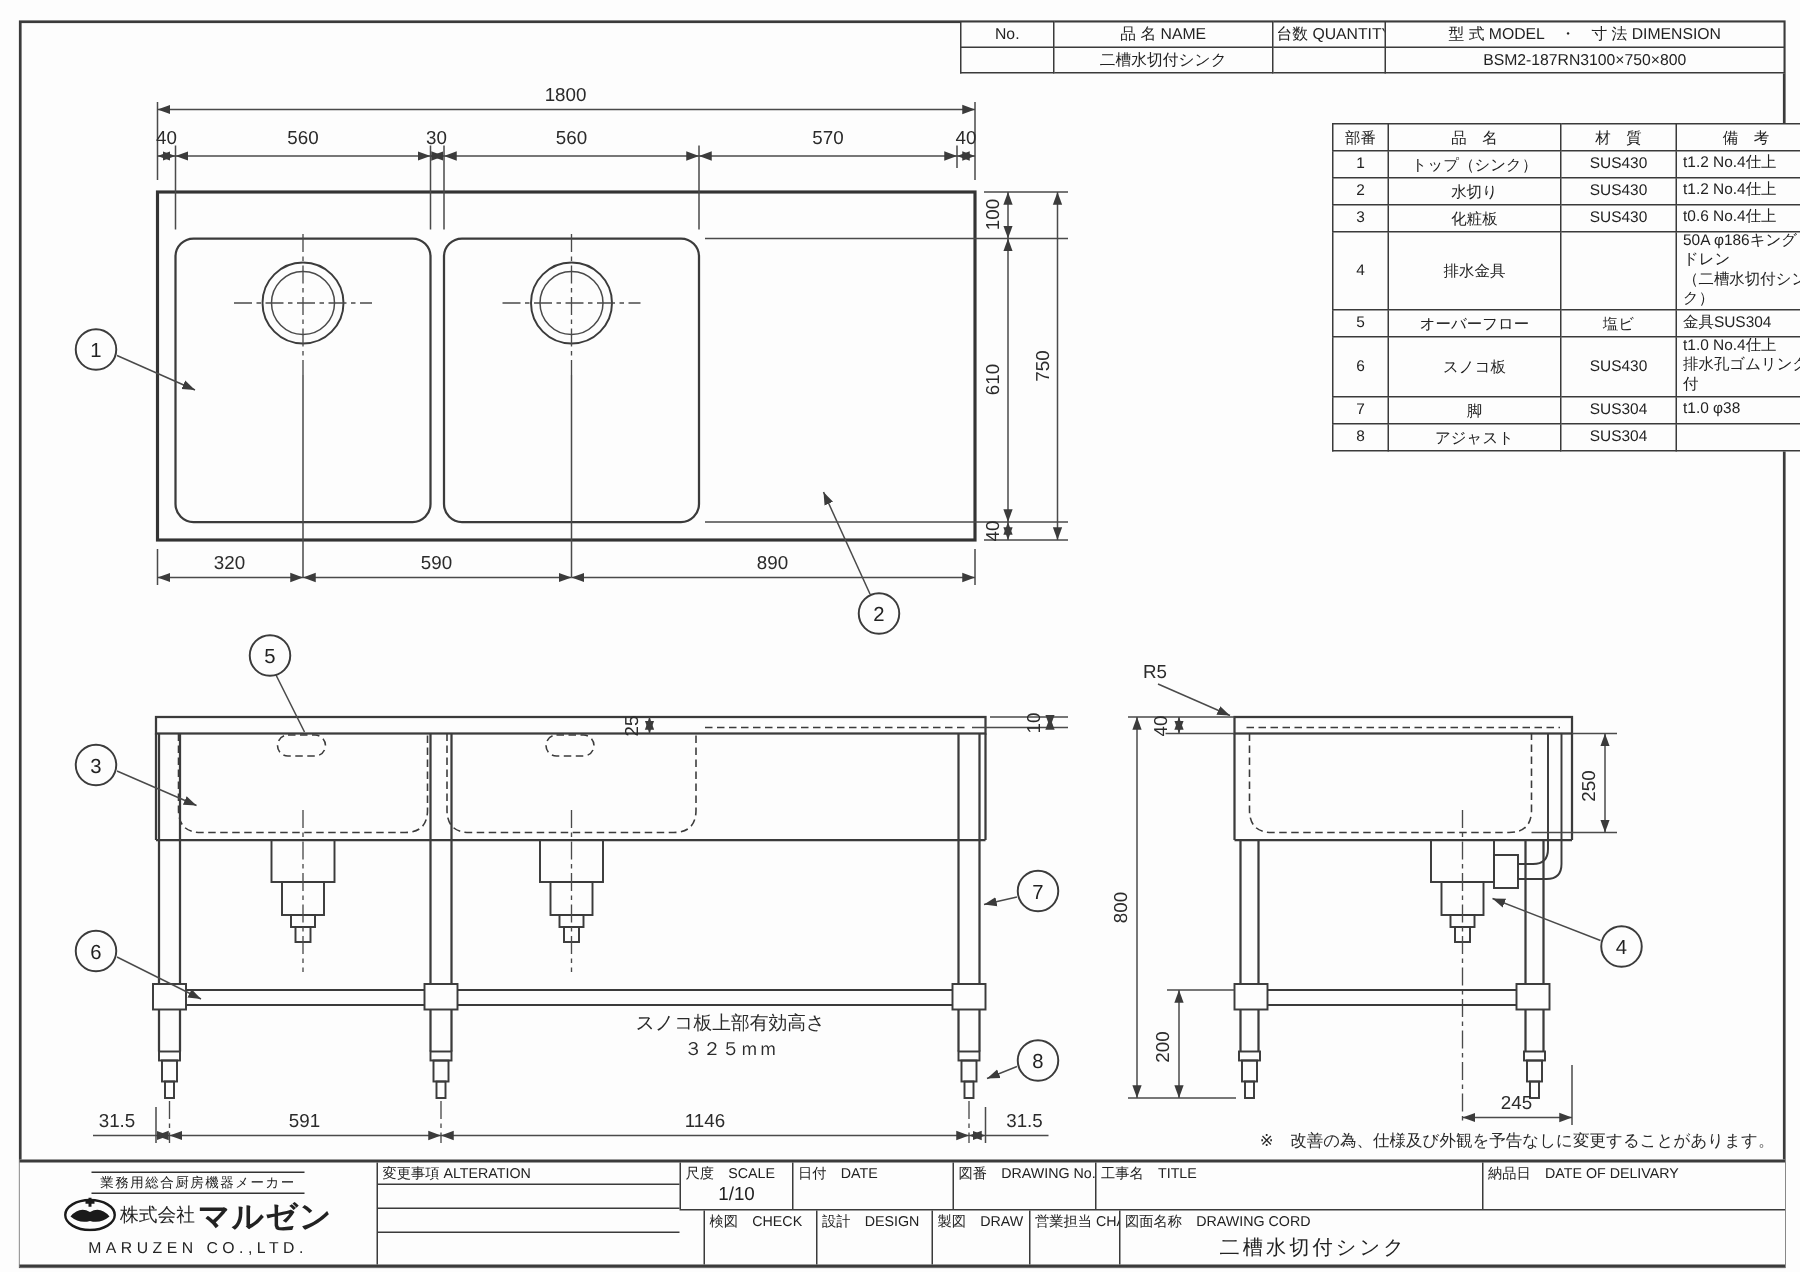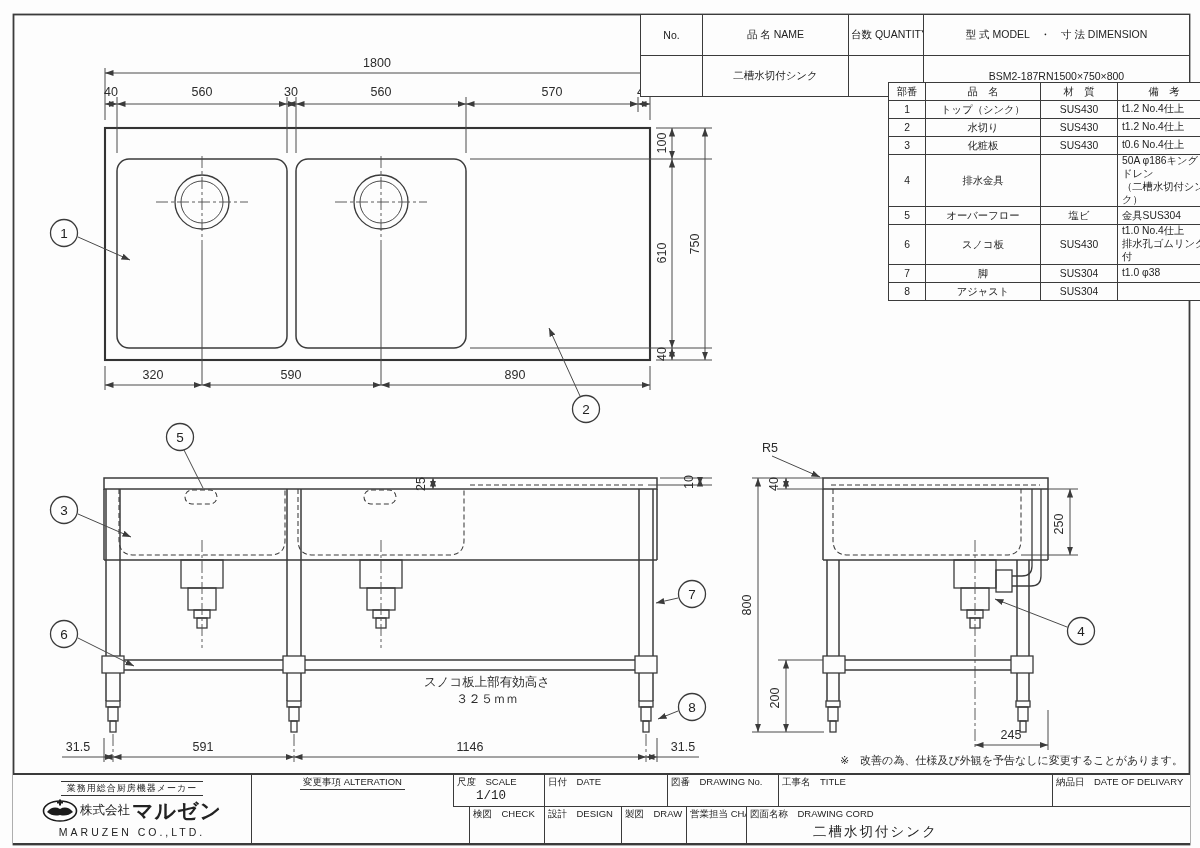--- a/index.html
+++ b/index.html
@@ -13,45 +13,45 @@
   svg .dsh{stroke:#3b3b3b;stroke-width:1.05;fill:none;stroke-dasharray:5 3}
   svg .cl{stroke:#4a4a4a;stroke-width:0.9;fill:none;stroke-dasharray:12 3 3 3}
   svg .wf{fill:#fdfdfd}
   svg text.dim{fill:#2b2b2b;font-size:12.5px}
   svg text.note{fill:#2b2b2b;font-size:11px}
   svg .bln{fill:#fdfdfd;stroke:#3b3b3b;stroke-width:1.3}
   svg text.bt{font-size:13.5px;fill:#222}
 
   table.htbl,table.ptbl{border-collapse:collapse;table-layout:fixed;position:absolute;background:#fdfdfd;}
   table.htbl{left:640px;top:14px;width:550px;}
-  table.htbl td{border:1.4px solid #3b3b3b;font-size:10.5px;text-align:center;height:16px;padding:12px 2px;overflow:hidden;white-space:nowrap;}
+  table.htbl td{border:1.4px solid #3b3b3b;font-size:10.5px;text-align:center;height:16px;padding:0 2px;overflow:hidden;white-space:nowrap;}
   .mdl-flex{display:flex;justify-content:center;align-items:center;}
   table.ptbl{left:888px;top:82px;width:323px;}
   table.ptbl td{border:1.2px solid #3b3b3b;font-size:10.3px;text-align:center;padding:0 2px;height:17px;overflow:hidden;}
   table.ptbl td.lft{text-align:left;padding-left:4px;white-space:pre-line;line-height:1.25;}
   table.ptbl tr.tall td{height:35px;}
 
   .tblock{position:absolute;left:13px;top:773px;width:1177px;height:72px;box-sizing:border-box;
           border-top:2px solid #3b3b3b;border-bottom:2px solid #3b3b3b;background:#fdfdfd;display:flex;font-size:10px;}
   .tb-cell{box-sizing:border-box;border-left:1.4px solid #3b3b3b;position:relative;}
   .tb-logo{width:238px;border-left:none;display:flex;flex-direction:column;align-items:center;justify-content:center;gap:1px;}
   .tb-tagline{font-size:9px;letter-spacing:1px;border-top:1.2px solid #333;border-bottom:1.2px solid #333;padding:0 6px;white-space:nowrap;}
   .tb-logoline{display:flex;align-items:center;gap:2px;}
   .tb-co-prefix{font-size:12.5px;}
   .tb-co-name{font-size:21px;font-weight:bold;letter-spacing:1px;}
   .tb-co-en{font-size:10.5px;letter-spacing:3px;}
-  .tb-alt{width:202px;display:flex;flex-direction:column;align-items:center;}
+  .tb-alt{width:202px;display:flex;flex-direction:column;}
   .tb-alt-label{height:15px;border-bottom:1px solid #3b3b3b;padding:1px 4px;box-sizing:border-box;}
   .tb-alt-row{border-bottom:1px solid #3b3b3b;box-sizing:border-box;}
   .tb-grid{flex:1;display:flex;flex-direction:column;}
   .tb-row{display:flex;}
-  .tb-row-top{height:31px;gap:16px;}
+  .tb-row-top{height:31px;}
   .tb-row-bot{flex:1;border-top:1.4px solid #3b3b3b;padding-left:16px;}
   .lbl{padding:1px 3px;font-size:9.5px;white-space:nowrap;overflow:hidden;}
-  .tb-val-center{text-align:center;font-size:12.5px;line-height:1;font-family:Liberation Mono, monospace;}
+  .tb-val-center{text-align:center;font-size:12.5px;line-height:1;}
   .tb-name-val{text-align:center;font-size:13.5px;margin-top:1px;letter-spacing:2px;}
 </style>
 </head>
 <body>
 
 <div class="sheet">
 
 <svg width="1200" height="848" viewBox="0 0 1200 848">
   <defs>
     <marker id="ar" markerWidth="9" markerHeight="8" refX="8.5" refY="4" orient="auto-start-reverse" markerUnits="userSpaceOnUse">
@@ -277,21 +277,21 @@
     <td style="width:70px">台数  QUANTITY</td>
     <td>型 式  MODEL　・　寸 法  DIMENSION</td>
   </tr>
   <tr>
     <td></td>
     <td>二槽水切付シンク</td>
     <td></td>
     <td>
       <div class="mdl-flex">
         <span>BSM2-187RN</span>
-        <span>1500×750×800</span>
+        <span>3100×750×800</span>
       </div>
     </td>
   </tr>
 </tbody>
     </table>
 
 
 <table class="ptbl">
   <tbody>
         <tr>

